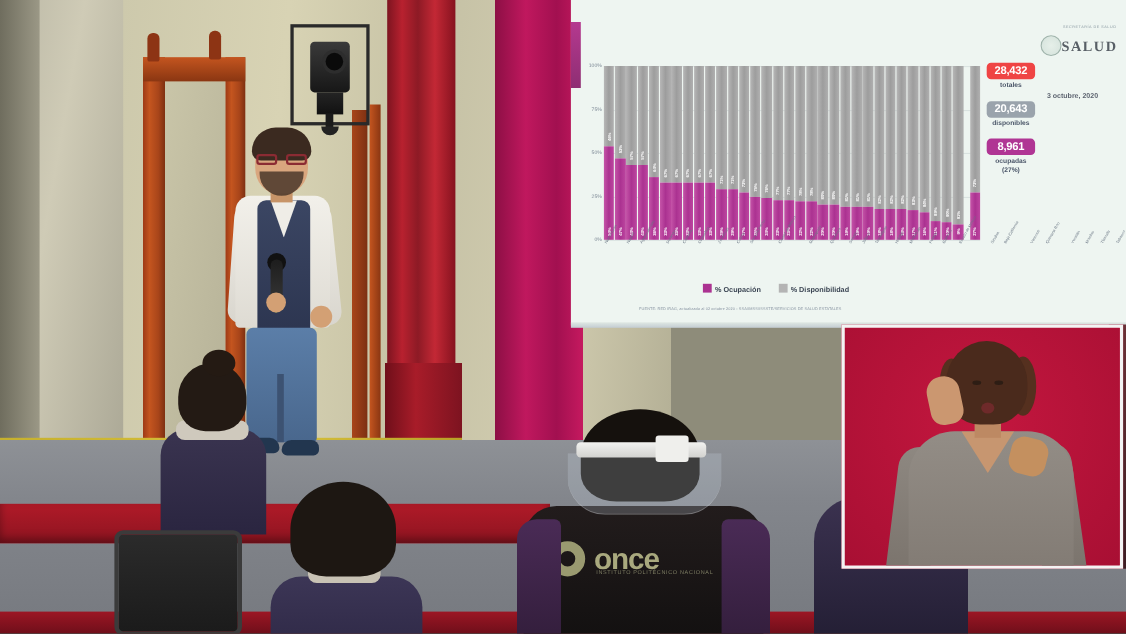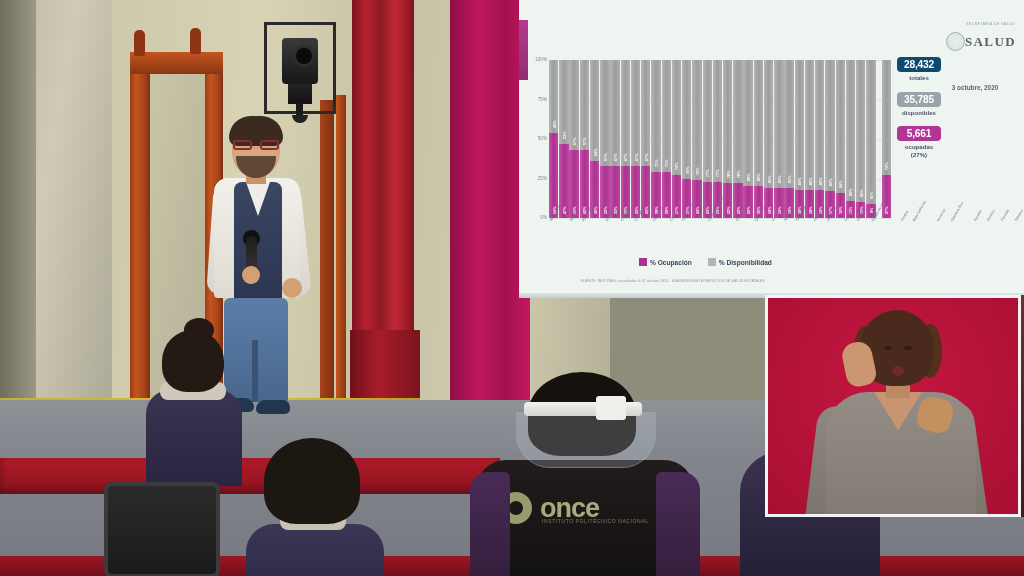--- a/index.html
+++ b/index.html
@@ -178,21 +178,21 @@
     display:flex; align-items:center; justify-content:center;
     font-size:15px; font-weight:700; color:#fff; letter-spacing:.2px; }
   .fase-date { position:absolute; left:424px; top:84px; width:64px; text-align:center;
     font-size:6.4px; color:#5d6470; font-weight:600; }
 
   .stat { position:absolute; left:378px; width:44px; }
   .stat-pill { height:15px; border-radius:4px; display:flex; align-items:center;
     justify-content:center; color:#fff; font-size:10.2px; font-weight:700; letter-spacing:-.2px; }
   .stat-cap { text-align:center; font-size:6.1px; color:#4a5568; margin-top:1.5px; font-weight:600; }
   .s-tot { top:57px; }
-  .s-tot .stat-pill { background:#0c4a6e; }
+  .s-tot .stat-pill { background:#ef4444; }
   .s-dis { top:92px; }
   .s-dis .stat-pill { background:#9aa3ac; }
   .s-ocu { top:126px; }
   .s-ocu .stat-pill { background:#b03594; }
 
   
   .plot { position:absolute; left:30px; top:60px; width:342px; height:172px; }
   .ylab { position:absolute; left:-26px; width:24px; text-align:right;
     font-size:4.6px; color:#7b8794; }
   .gridline { position:absolute; left:0; width:342px; height:1px; background:rgba(120,140,150,.17); }
@@ -370,25 +370,25 @@
     </div>
     <div class="salud-sub">SECRETARÍA DE SALUD</div>
 
     <div class="fase-date">3 octubre, 2020</div>
 
     <div class="stat s-tot">
       <div class="stat-pill">28,432</div>
       <div class="stat-cap">totales</div>
     </div>
     <div class="stat s-dis">
-      <div class="stat-pill">35,785</div>
+      <div class="stat-pill">20,643</div>
       <div class="stat-cap">disponibles</div>
     </div>
     <div class="stat s-ocu">
-      <div class="stat-pill">5,661</div>
+      <div class="stat-pill">8,961</div>
       <div class="stat-cap">ocupadas</div>
       <div class="stat-cap">(27%)</div>
     </div>
 
     <div class="plot">
       <div id="gridlines">
           <div class="gridline" style="top: 158px;"></div>
           <div class="gridline" style="top: 118.5px;"></div>
           <div class="gridline" style="top: 79px;"></div>
           <div class="gridline" style="top: 39.5px;"></div>

